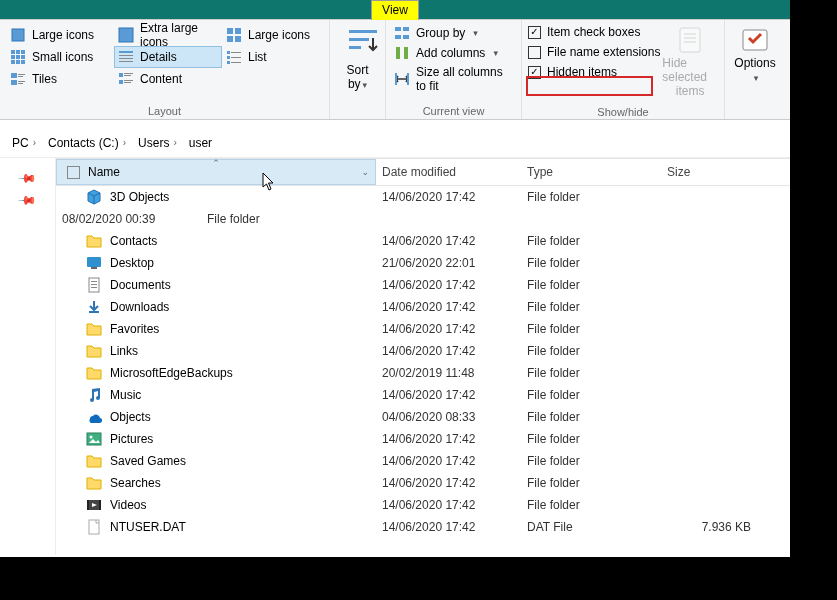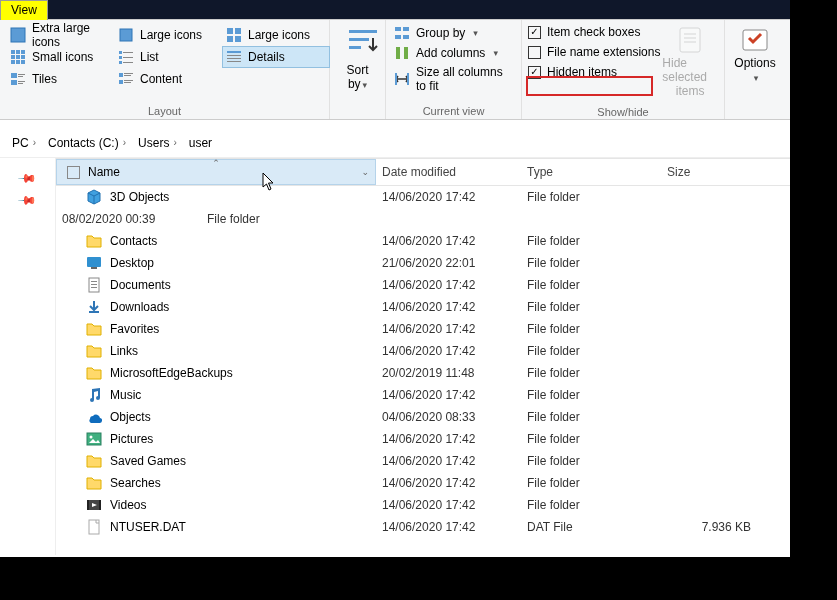--- a/index.html
+++ b/index.html
@@ -1,19 +1,19 @@
 <!DOCTYPE html>
 <html><head>
   <meta charset="utf-8">
   <style>
     * { box-sizing: border-box; margin: 0; padding: 0; font-family: "Segoe UI", Tahoma, sans-serif; font-size: 12px; }
     body { background: #000; width: 837px; height: 600px; overflow: hidden; position: relative; }
     .window { background: #fff; width: 790px; height: 557px; position: absolute; top: 0; left: 0; }
 
-    .tab-bar { height: 20px; background: #0f172a; border-bottom: 1px solid #ccc; }
+    .tab-bar { height: 20px; background: #0f766e; border-bottom: 1px solid #ccc; text-align: center; }
     .view-tab { display: inline-block; height: 20px; padding: 2px 10px; background: #ffff00; border: 1px solid #999; border-bottom: none; position: relative; z-index: 2; }
 
     .ribbon { display: flex; background: #f5f6f7; border-bottom: 1px solid #ccc; height: 100px; }
     .ribbon-group { border-right: 1px solid #e1e1e1; padding: 4px 6px 2px 6px; display: flex; flex-direction: column; justify-content: space-between; }
     .ribbon-group.layout-group { width: 330px; }
     .ribbon-group.sort-group { width: 56px; align-items: center; }
     .ribbon-group.view-group { width: 136px; }
     .ribbon-group.showhide-group { width: 203px; }
     .ribbon-group.options-group { width: 60px; align-items: center; border-right: none; }
     .group-label { text-align: center; color: #666; font-size: 11px; margin-top: 8px; }
@@ -79,29 +79,29 @@
   <div class="tab-bar">
     <span class="view-tab">View</span>
   </div>
 
   <div class="ribbon">
 
     <div class="ribbon-group layout-group">
       <div class="layout-grid" id="layout-grid">
           <div class="layout-item">
             <svg class="layout-icon" viewBox="0 0 16 16">
+              <rect x="2" y="2" width="12" height="12" fill="#5b9bd5" stroke="#2e75b6"></rect>
+            </svg>
+            <span>Large icons</span>
+          </div>
+          <div class="layout-item">
+            <svg class="layout-icon" viewBox="0 0 16 16">
               <rect x="1" y="1" width="14" height="14" fill="#5b9bd5" stroke="#2e75b6"></rect>
             </svg>
             <span>Extra large icons</span>
-          </div>
-          <div class="layout-item">
-            <svg class="layout-icon" viewBox="0 0 16 16">
-              <rect x="2" y="2" width="12" height="12" fill="#5b9bd5" stroke="#2e75b6"></rect>
-            </svg>
-            <span>Large icons</span>
           </div>
           <div class="layout-item">
             <svg class="layout-icon" viewBox="0 0 16 16">
               <rect x="1" y="1" width="6" height="6" fill="#5b9bd5"></rect>
               <rect x="9" y="1" width="6" height="6" fill="#5b9bd5"></rect>
               <rect x="1" y="9" width="6" height="6" fill="#5b9bd5"></rect>
               <rect x="9" y="9" width="6" height="6" fill="#5b9bd5"></rect>
             </svg>
             <span>Large icons</span>
           </div>
@@ -112,39 +112,39 @@
               <rect x="11" y="1" width="4" height="4" fill="#5b9bd5"></rect>
               <rect x="1" y="6" width="4" height="4" fill="#5b9bd5"></rect>
               <rect x="6" y="6" width="4" height="4" fill="#5b9bd5"></rect>
               <rect x="11" y="6" width="4" height="4" fill="#5b9bd5"></rect>
               <rect x="1" y="11" width="4" height="4" fill="#5b9bd5"></rect>
               <rect x="6" y="11" width="4" height="4" fill="#5b9bd5"></rect>
               <rect x="11" y="11" width="4" height="4" fill="#5b9bd5"></rect>
             </svg>
             <span>Small icons</span>
           </div>
+          <div class="layout-item selected">
+            <svg class="layout-icon" viewBox="0 0 16 16">
+              <rect x="1" y="2" width="14" height="2" fill="#5b9bd5"></rect>
+              <rect x="1" y="6" width="14" height="1" fill="#888"></rect>
+              <rect x="1" y="9" width="14" height="1" fill="#888"></rect>
+              <rect x="1" y="12" width="14" height="1" fill="#888"></rect>
+            </svg>
+            <span>Details</span>
+          </div>
           <div class="layout-item">
             <svg class="layout-icon" viewBox="0 0 16 16">
               <rect x="1" y="2" width="3" height="3" fill="#5b9bd5"></rect>
               <rect x="5" y="3" width="10" height="1" fill="#888"></rect>
               <rect x="1" y="7" width="3" height="3" fill="#5b9bd5"></rect>
               <rect x="5" y="8" width="10" height="1" fill="#888"></rect>
               <rect x="1" y="12" width="3" height="3" fill="#5b9bd5"></rect>
               <rect x="5" y="13" width="10" height="1" fill="#888"></rect>
             </svg>
             <span>List</span>
-          </div>
-          <div class="layout-item selected">
-            <svg class="layout-icon" viewBox="0 0 16 16">
-              <rect x="1" y="2" width="14" height="2" fill="#5b9bd5"></rect>
-              <rect x="1" y="6" width="14" height="1" fill="#888"></rect>
-              <rect x="1" y="9" width="14" height="1" fill="#888"></rect>
-              <rect x="1" y="12" width="14" height="1" fill="#888"></rect>
-            </svg>
-            <span>Details</span>
           </div>
           <div class="layout-item">
             <svg class="layout-icon" viewBox="0 0 16 16">
               <rect x="1" y="2" width="6" height="5" fill="#5b9bd5"></rect>
               <rect x="8" y="3" width="7" height="1" fill="#888"></rect>
               <rect x="8" y="5" width="5" height="1" fill="#888"></rect>
               <rect x="1" y="9" width="6" height="5" fill="#5b9bd5"></rect>
               <rect x="8" y="10" width="7" height="1" fill="#888"></rect>
               <rect x="8" y="12" width="5" height="1" fill="#888"></rect>
             </svg>

